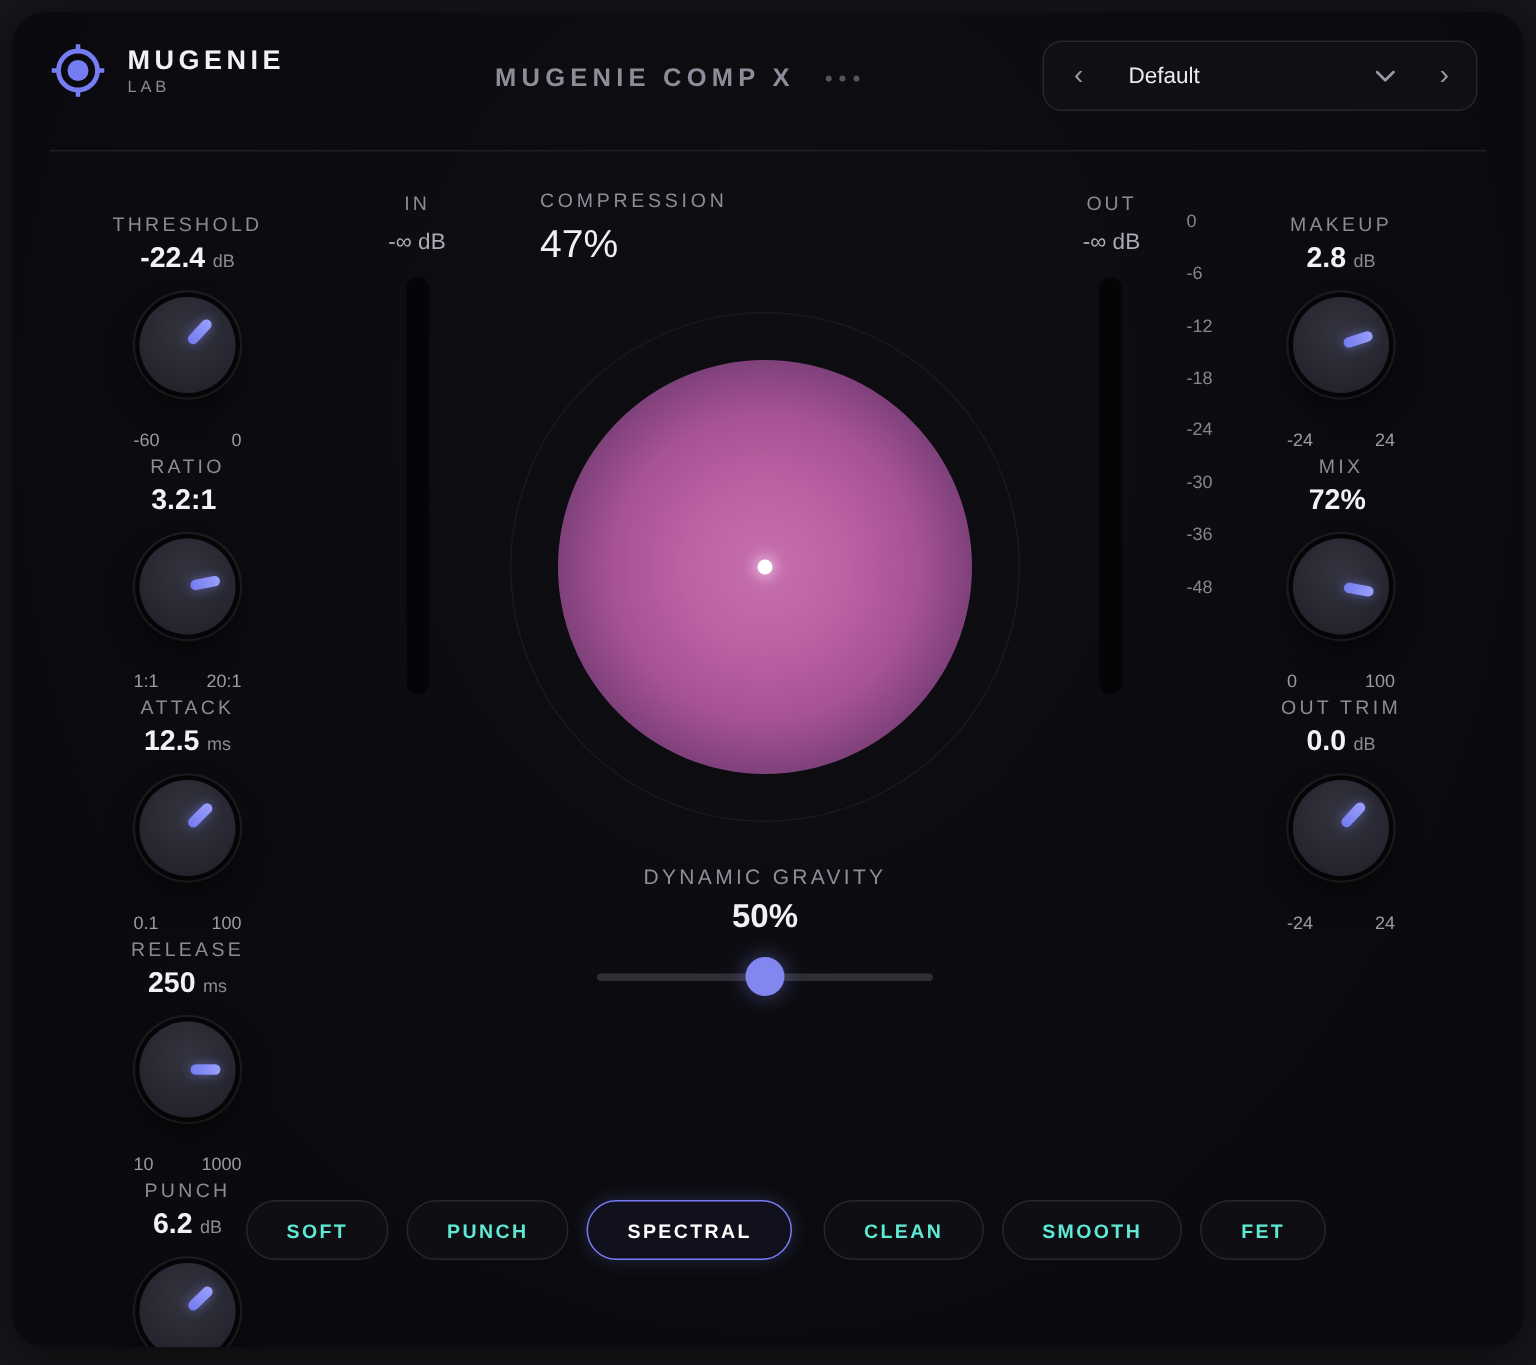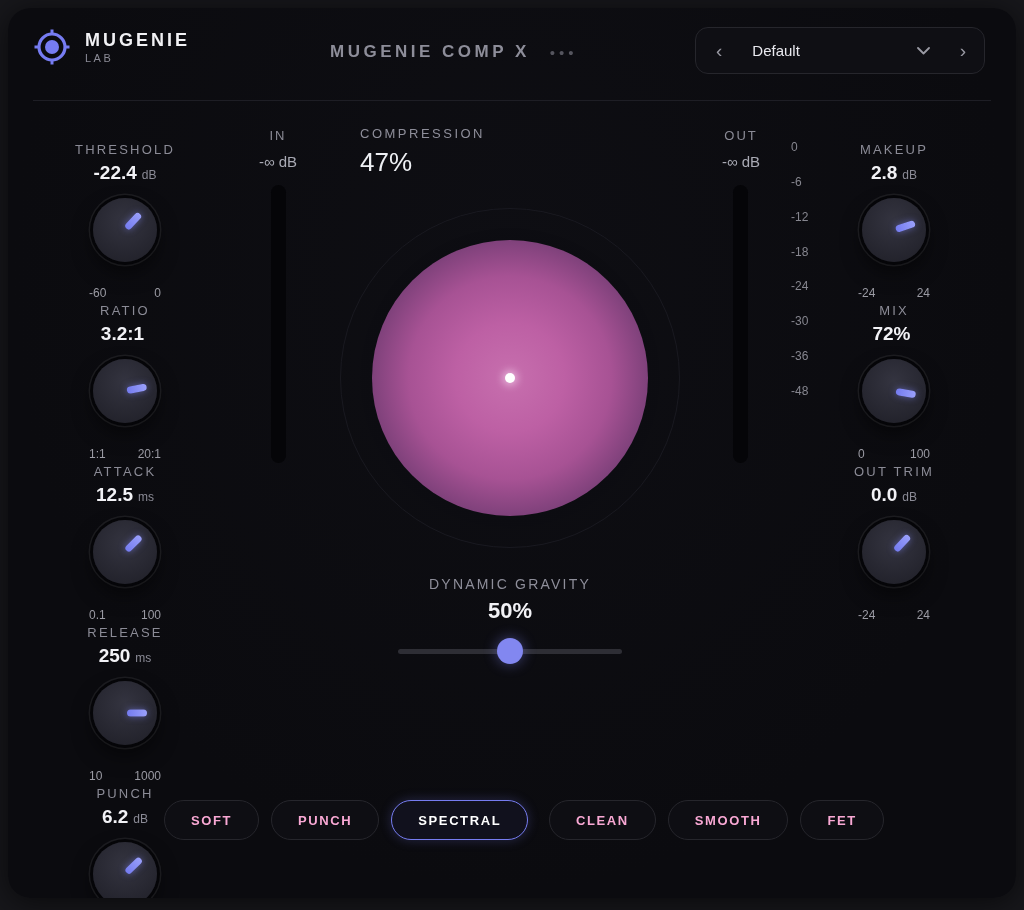--- a/index.html
+++ b/index.html
@@ -77,21 +77,21 @@
   .g-slider { margin-top:14px; position:relative; width:224px; height:26px; cursor:pointer; }
   .g-track { position:absolute; left:0; right:0; top:10.5px; height:5px; border-radius:3px; background:#2e2e35; }
   .g-thumb { position:absolute; top:13px; width:26px; height:26px; border-radius:50%;
     background:#8287f0; box-shadow:0 0 14px rgba(128,134,243,.45);
     transform:translate(-50%,-50%); }
 
   
   .btn-row { position:absolute; top:792px; display:flex; gap:12px; }
   .modes-row { left:156px; } .chars-row { left:541px; }
   .pill { height:40px; padding:0 26px; border-radius:21px; background:#0e0e13;
-    border:1px solid #26262c; color:#f9a8d4; font-size:13px; font-weight:700;
+    border:1px solid #26262c; color:#5eead4; font-size:13px; font-weight:700;
     letter-spacing:1.6px; font-family:"Liberation Sans", sans-serif; cursor:pointer;
     display:flex; align-items:center; }
   .pill.active { color:#ffffff; background:#11111d; border:1.5px solid #767cf0;
     box-shadow:0 0 12px rgba(118,124,240,.25); }
 </style>
 </head>
 <body>
 
 <div class="window">
 

